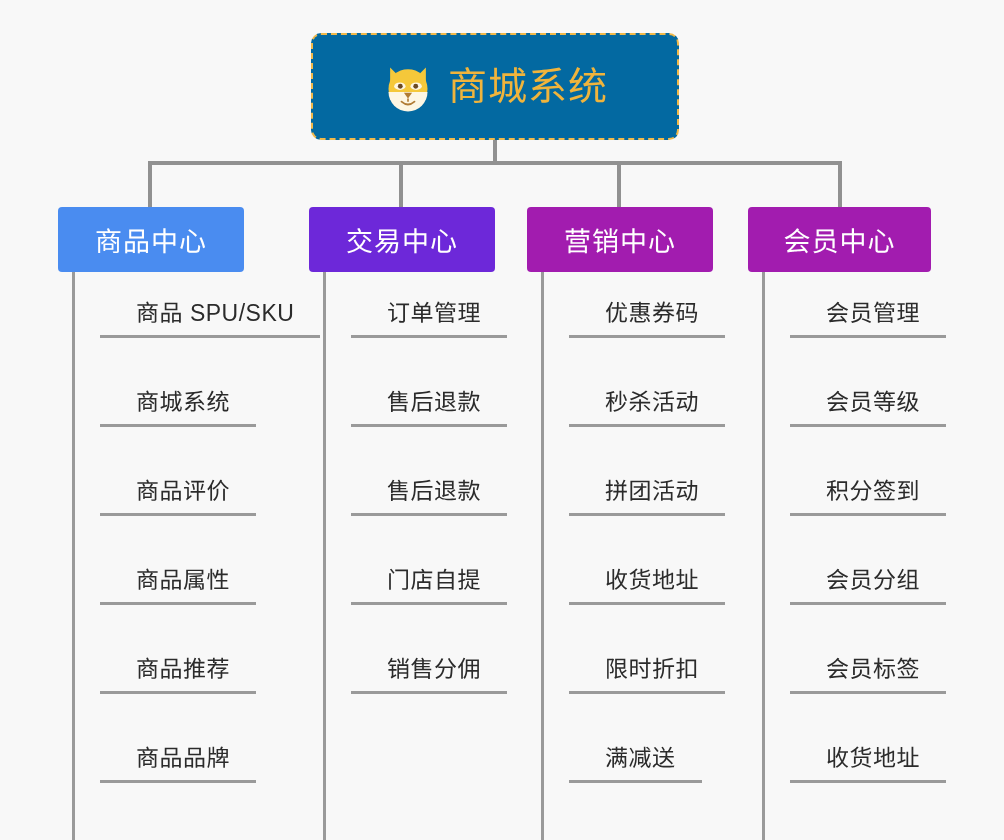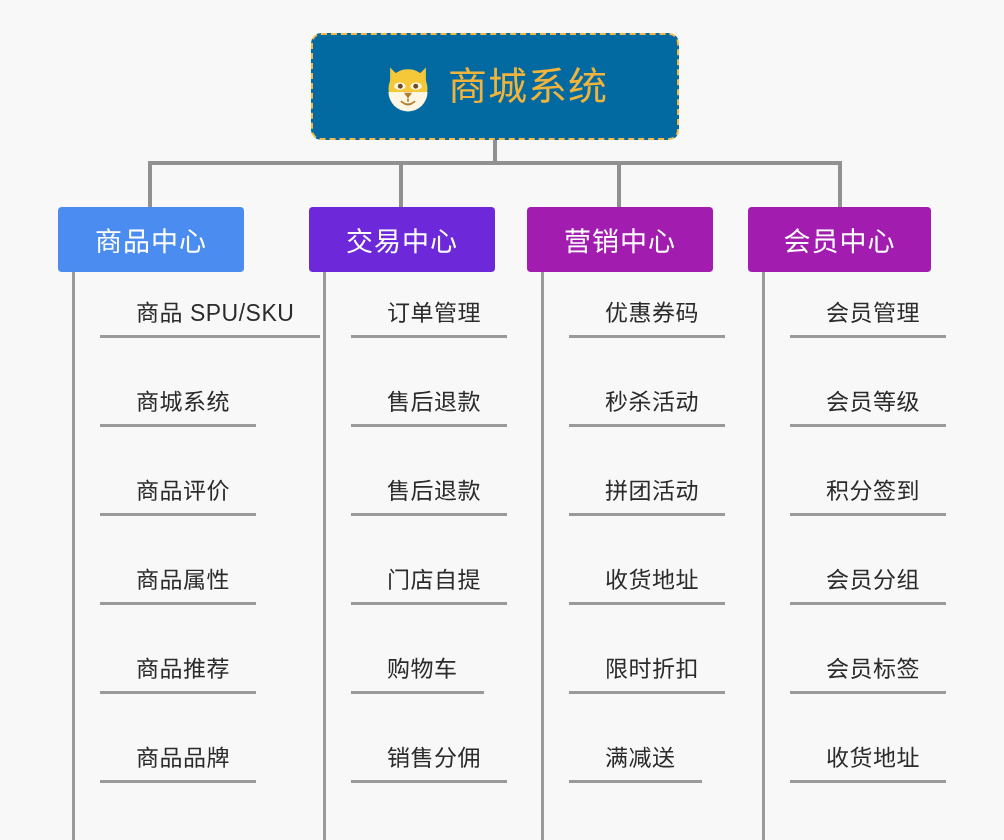--- a/index.html
+++ b/index.html
@@ -195,23 +195,20 @@
       <div class="leaf">
           <span class="leaf-inner"><span class="leaf-label">售后退款</span></span>
         </div>
       <div class="leaf">
           <span class="leaf-inner"><span class="leaf-label">售后退款</span></span>
         </div>
       <div class="leaf">
           <span class="leaf-inner"><span class="leaf-label">门店自提</span></span>
         </div>
       <div class="leaf">
-          <span class="leaf-inner"><span class="leaf-label">购物车</span></span>
-        </div>
-      <div class="leaf">
           <span class="leaf-inner"><span class="leaf-label">销售分佣</span></span>
         </div>
     </div>
   </div>
 
   <div class="column" style="left:527px;width:186px;">
     <div class="cat-box" style="background:#a21caf;">
       <span>营销中心</span>
     </div>
     <div class="leaf-stack">

